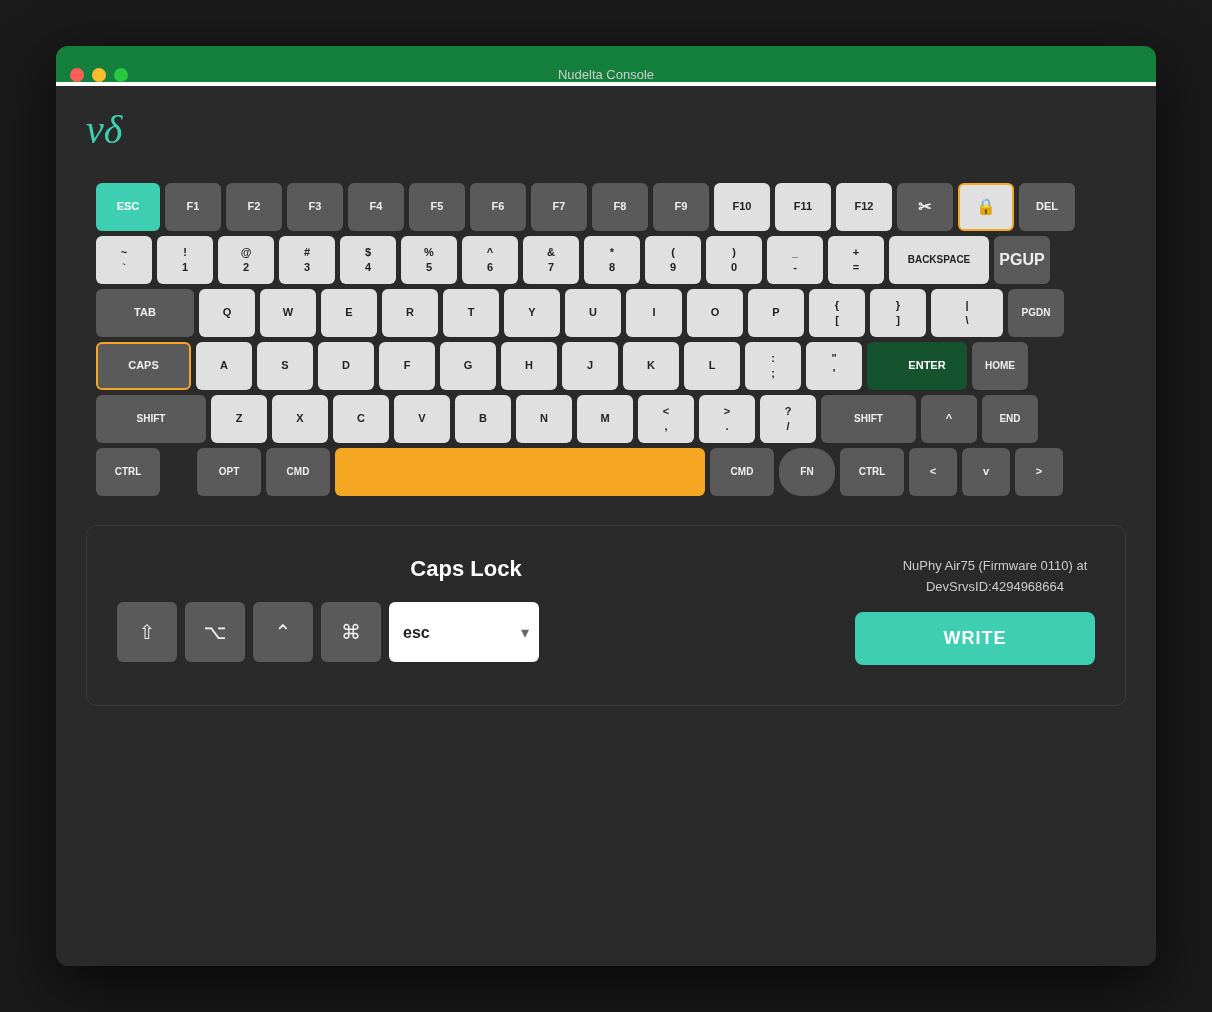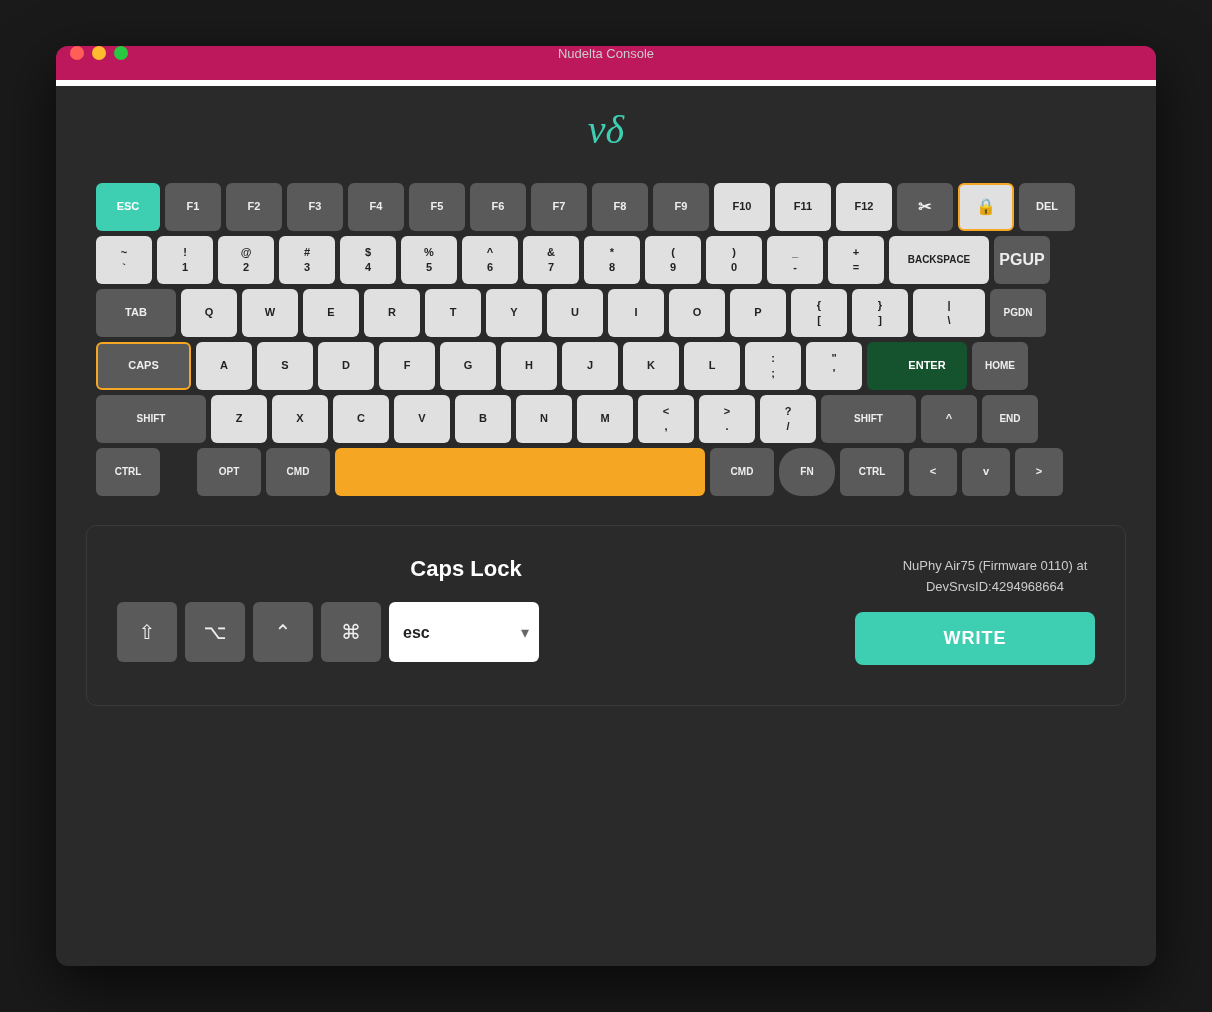--- a/index.html
+++ b/index.html
@@ -14,27 +14,27 @@
     .window {
       background: #2a2a2a;
       border-radius: 12px;
       width: 1100px;
       min-height: 920px;
       box-shadow: 0 20px 60px rgba(0,0,0,0.7);
       overflow: hidden;
       position: relative;
     }
     .titlebar {
-      background: #be185d;
+      background: #15803d;
       height: 40px;
       display: flex;
-      align-items: flex-start;
+      align-items: flex-end;
       justify-content: center;
       position: relative;
-      border-bottom: 6px solid #ffffff;
+      border-bottom: 4px solid #ffffff;
     }
     .window-controls {
       position: absolute;
       left: 14px;
       display: flex;
       gap: 8px;
       align-items: center;
     }
     .wc { width: 14px; height: 14px; border-radius: 50%; }
     .wc-close { background: #ff5f57; }
@@ -42,21 +42,21 @@
     .wc-max { background: #28c840; }
     .title-text {
       color: #ccc;
       font-size: 13px;
       font-weight: 500;
     }
     .content {
       padding: 20px 30px;
     }
     .logo {
-      text-align: center;
+      text-align: left;
       margin-bottom: 20px;
       font-size: 40px;
       color: #3ecfb2;
       font-style: italic;
       font-family: Georgia, serif;
     }
     .keyboard-container {
       background: #2a2a2a;
       padding: 10px;
       border-radius: 10px;
@@ -118,21 +118,21 @@
       align-items: center;
       justify-content: center;
       gap: 1px;
     }
 
     
     .w-48 { width: 48px; }
     .w-56 { width: 56px; }
     .w-64 { width: 64px; }
     .w-72 { width: 72px; }
-    .w-80 { width: 80px; }
+    .w-80 { width: 98px; }
     .w-100 { width: 100px; }
 
     .mac-toggle-row {
       display: flex;
       justify-content: center;
       margin: 16px 0 10px;
     }
     .toggle-wrapper {
       background: #3ecfb2;
       border-radius: 20px;

